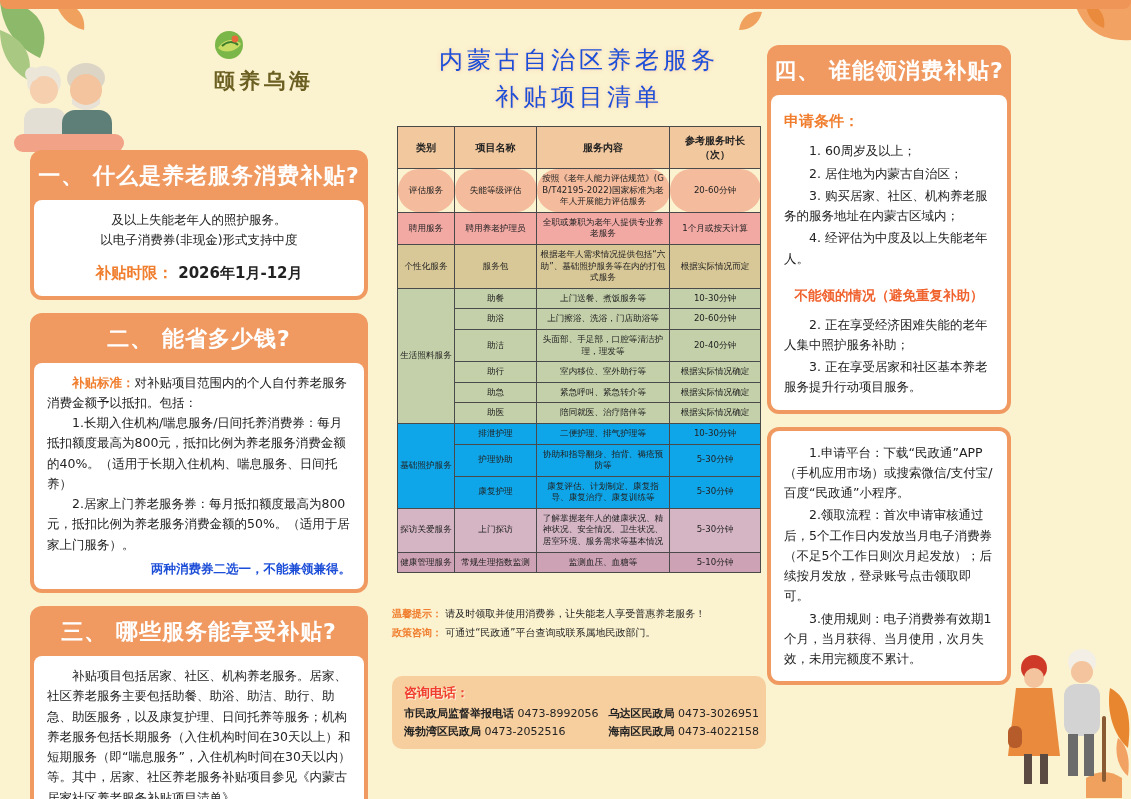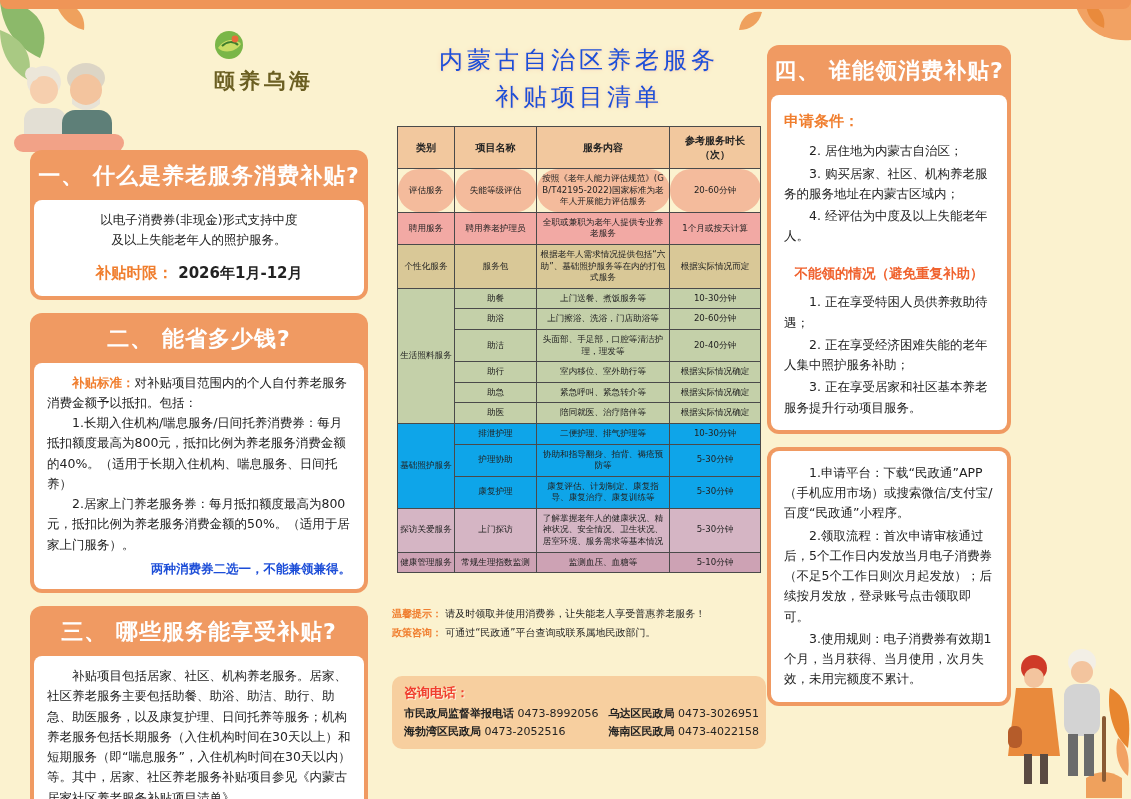--- a/index.html
+++ b/index.html
@@ -128,22 +128,22 @@
 <div class="title-wrap">
   <div class="title-line">内蒙古自治区养老服务</div>
   <div class="title-line">补贴项目清单</div>
 </div>
 
 <div class="left-col">
 
   <div class="card">
     <div class="card-head">一、 什么是养老服务消费补贴?</div>
     <div class="card-body">
+      <div class="center">及以上失能老年人的照护服务。</div>
       <div class="center">以电子消费券(非现金)形式支持中度</div>
-      <div class="center">及以上失能老年人的照护服务。</div>
       <div class="deadline">
         <span class="accent">补贴时限：</span>
         <span>2026年1月-12月</span>
       </div>
     </div>
   </div>
 
   <div class="card">
     <div class="card-head">二、 能省多少钱?</div>
     <div class="card-body">
@@ -296,27 +296,27 @@
   </div>
 </div>
 
 <div class="right-col">
 
   <div class="card">
     <div class="card-head">四、 谁能领消费补贴?</div>
     <div class="card-body">
       <div class="accent sub-title">申请条件：</div>
       <div class="cond">
+        <p>1. 60周岁及以上；</p>
         <p>2. 居住地为内蒙古自治区；</p>
         <p>3. 购买居家、社区、机构养老服务的服务地址在内蒙古区域内；</p>
         <p>4. 经评估为中度及以上失能老年人。</p>
       </div>
       <div class="deny-title">不能领的情况（避免重复补助）</div>
       <div class="cond">
-        <p>1. 正在享受特困人员供养救助待遇；</p>
         <p>2. 正在享受经济困难失能的老年人集中照护服务补助；</p>
         <p>3. 正在享受居家和社区基本养老服务提升行动项目服务。</p>
       </div>
     </div>
   </div>
 
   <div class="card">
     <div class="card-body steps">
       <p>1.申请平台：下载“民政通”APP（手机应用市场）或搜索微信/支付宝/百度“民政通”小程序。</p>
       <p>2.领取流程：首次申请审核通过后，5个工作日内发放当月电子消费券（不足5个工作日则次月起发放）；后续按月发放，登录账号点击领取即可。</p>

